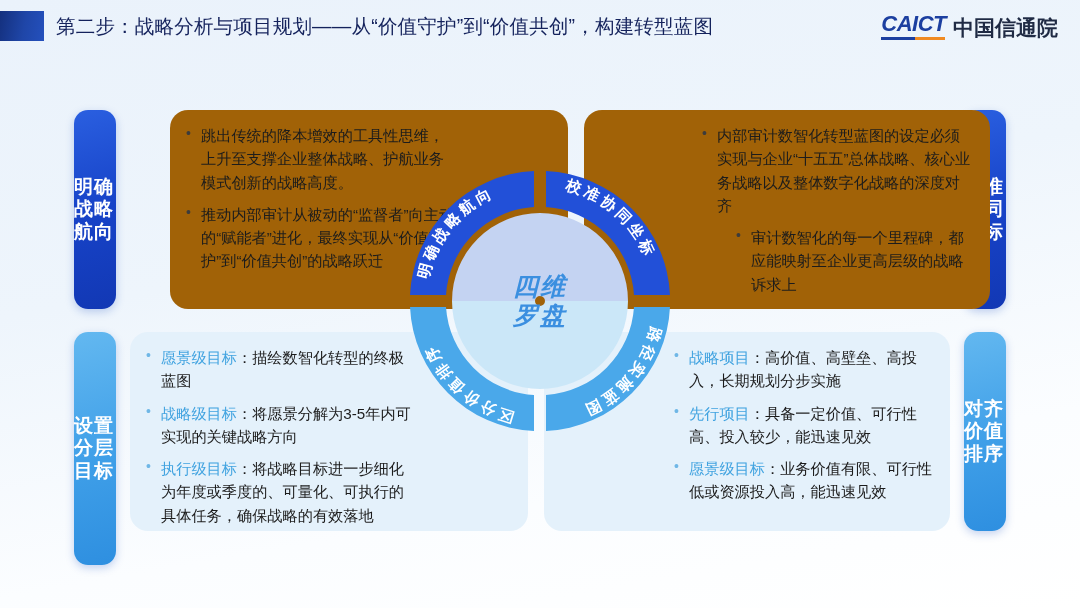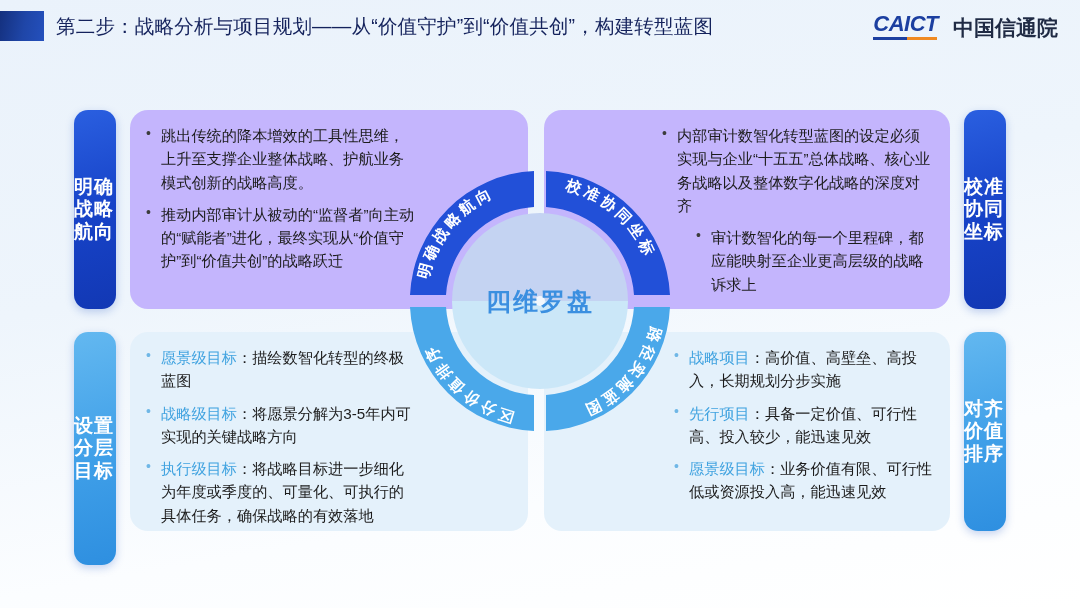--- a/index.html
+++ b/index.html
@@ -18,21 +18,21 @@
   .header-accent {
     width:44px; height:30px; margin-left:0px; margin-right:12px;
     background:linear-gradient(100deg,#14307e 0%,#1f46a8 55%,#2450bd 100%);
   }
   .header-title {
     font-size:19.5px; font-weight:normal; color:#14225c;
     letter-spacing:.2px; white-space:nowrap;
   }
   .header-logo {
     position:absolute; right:22px; top:13px;
-    display:flex; align-items:flex-end; gap:15px;
+    display:flex; align-items:flex-end; gap:7px;
   }
   .logo-caict { position:relative; }
   .logo-caict-text {
     font-size:22px; font-weight:bold; color:#1c3fa0;
     letter-spacing:-0.5px; font-style:italic; line-height:1;
   }
   .logo-underline { display:flex; height:3px; margin-top:2px; }
   .logo-underline i { display:block; height:3px; }
   .logo-ul-blue { width:34px; background:#1c3fa0; }
   .logo-ul-orange { width:30px; background:#f08a22; }
@@ -54,21 +54,21 @@
   .pill-light { background:linear-gradient(165deg,#63b8f0 0%,#3f9fe8 55%,#2e8fe0 100%); }
   #pill-tl { left:74px; top:110px; height:199px; }
   #pill-tr { left:964px; top:110px; height:199px; }
   #pill-bl { left:74px; top:332px; height:233px; }
   #pill-br { left:964px; top:332px; height:199px; }
 
   
   .panel {
     position:absolute; border-radius:18px; overflow:hidden;
   }
-  .panel-top { background:#c4b5fd; }
+  .panel-top { background:#a16207;margin-left:40px; }
   .panel-bot { background:#e4f1fb; }
   #panel-tl { left:130px; top:110px; width:398px; height:199px; }
   #panel-tr { left:544px; top:110px; width:406px; height:199px; }
   #panel-bl { left:130px; top:332px; width:398px; height:199px; }
   #panel-br { left:544px; top:332px; width:406px; height:199px; }
 
   .bullets { padding:14px 16px 10px 16px; }
   .bullets.ind-right { padding-left:118px; }
   .bullets.ind-right2 { padding-left:130px; }
   .bullets.ind-left { padding-right:112px; }
@@ -94,24 +94,24 @@
   }
   .compass svg { display:block; }
   .arc-label {
     font-size:15.2px; font-weight:bold; fill:#ffffff;
     letter-spacing:3.4px;
     font-family:"Liberation Sans","DejaVu Sans",sans-serif;
   }
   .compass-center {
     position:absolute; left:404px; top:165px;
     width:272px; height:272px;
-    display:flex; flex-direction:row;
+    display:flex; flex-direction:column;
     align-items:center; justify-content:center;
     font-size:25px; font-weight:bold; color:#3b8fe0;
-    line-height:1.16; letter-spacing:2px;
+    line-height:1.16; letter-spacing:2px;font-style:italic;
   }
 </style>
 </head>
 <body>
 
 <div class="header">
   <div class="header-accent"></div>
   <div class="header-title">第二步：战略分析与项目规划——从“价值守护”到“价值共创”，构建转型蓝图</div>
   <div class="header-logo">
     <div class="logo-caict">

